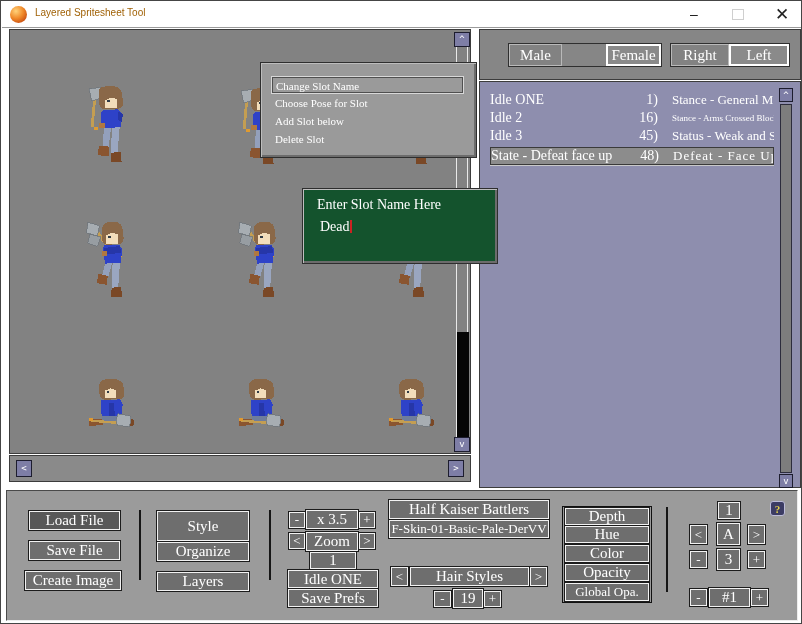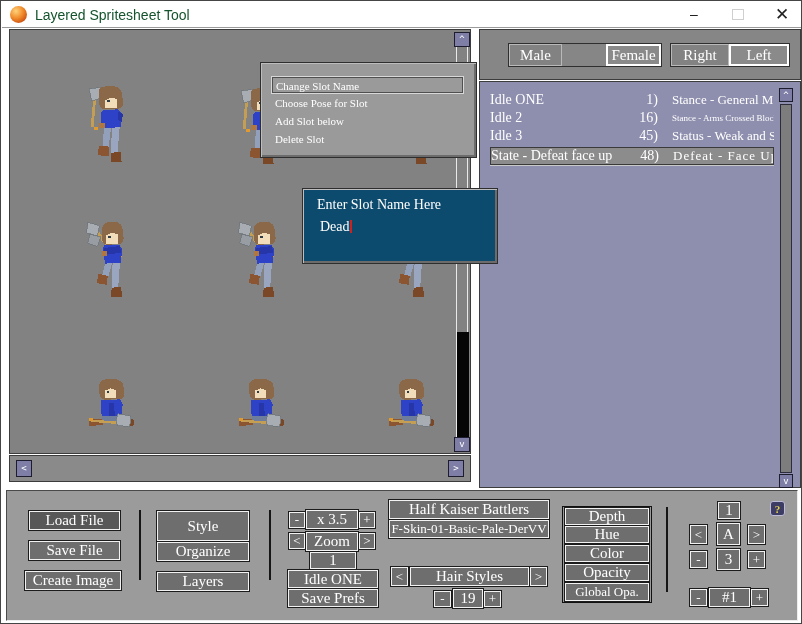--- a/index.html
+++ b/index.html
@@ -4,21 +4,21 @@
 <style>
   * { margin:0; padding:0; box-sizing:border-box; }
   html,body { width:802px; height:624px; overflow:hidden; }
   body { font-family:"Liberation Serif", serif; }
   #win { position:relative; width:802px; height:624px; background:#ffffff; border:1px solid #454545; overflow:hidden; }
 
   
   #titlebar { position:absolute; left:1px; top:0; width:800px; height:27px; background:#ffffff; border-bottom:1px solid #9a9a9a; font-family:"Liberation Sans", sans-serif; }
   #appicon { position:absolute; left:8px; top:5px; width:17px; height:17px; border-radius:50%;
              background:radial-gradient(circle at 35% 30%, #ffd27a 0%, #f08a2a 45%, #c94f12 80%, #a33a08 100%); }
-  #apptitle { position:absolute; left:33px; top:6px; font-size:14px; color:#14532d; }
+  #apptitle { position:absolute; left:33px; top:6px; font-size:10px; color:#a16207; }
   .cap-btn { position:absolute; top:0; width:44px; height:26px; display:flex; align-items:center; justify-content:center; color:#222; font-size:14px; }
   #btn-min { left:670px; }
   #btn-max { left:714px; }
   #btn-max .maxbox { width:12px; height:11px; border:1px solid #cfcfcf; }
   #btn-close { left:758px; font-size:17px; }
 
   
   #canvas { position:absolute; left:8px; top:28px; width:462px; height:425px; background:#828282; border:1px solid #3c3c3c; overflow:hidden; }
   .sprite { position:absolute; }
 
@@ -54,21 +54,21 @@
   #lsb-up { position:absolute; left:299px; top:6px;   width:14px; height:14px; }
   #lsb-trk{ position:absolute; left:300px; top:22px;  width:12px; height:369px; background:#7d7d7d; border:1px solid #2c2c3c; }
   #lsb-dn { position:absolute; left:299px; top:392px; width:14px; height:14px; }
 
   
   #ctxmenu { position:absolute; left:259px; top:61px; width:217px; height:96px; background:#9a9a9a; border:1px solid #2e2e2e;
              box-shadow:inset 1px 1px 0 #bdbdbd, inset -2px -2px 0 #6c6c6c; padding:13px 0 0 10px; z-index:30; }
   .mi { color:#fff; font-size:11px; height:18px; line-height:18px; padding-left:4px; width:193px; }
   .mi.sel { border:1px solid #d8d8d8; box-shadow:inset 0 0 0 1px #4f4f4f; }
 
-  #slotdialog { position:absolute; left:301px; top:187px; width:196px; height:76px; background:#0c4a6e; border:1px solid #2e2e2e;
+  #slotdialog { position:absolute; left:301px; top:187px; width:196px; height:76px; background:#14532d; border:1px solid #2e2e2e;
                 box-shadow:inset 1px 1px 0 #bdbdbd, inset -2px -2px 0 #6c6c6c; z-index:40; color:#fff; }
   #dlg-title { position:absolute; left:14px; top:8px;  font-size:14px; }
   #dlg-value { position:absolute; left:17px; top:30px; font-size:14px; }
   #dlg-caret { display:inline-block; width:2px; height:13px; background:#cc2222; vertical-align:-2px; }
   #dlg-hint  { position:absolute; left:14px; top:48px; font-size:14px; }
 
   
   #bottom { position:absolute; left:5px; top:489px; width:792px; height:131px; background:#9b9b9b;
             border-top:1px solid #4a4a4a; border-left:1px solid #4a4a4a; border-right:1px solid #ededed; border-bottom:1px solid #ededed; }
   .bb { position:absolute; background:#6e6e6e; color:#fff; border:1px solid #f2f2f2; outline:1px solid #1c1c1c;

